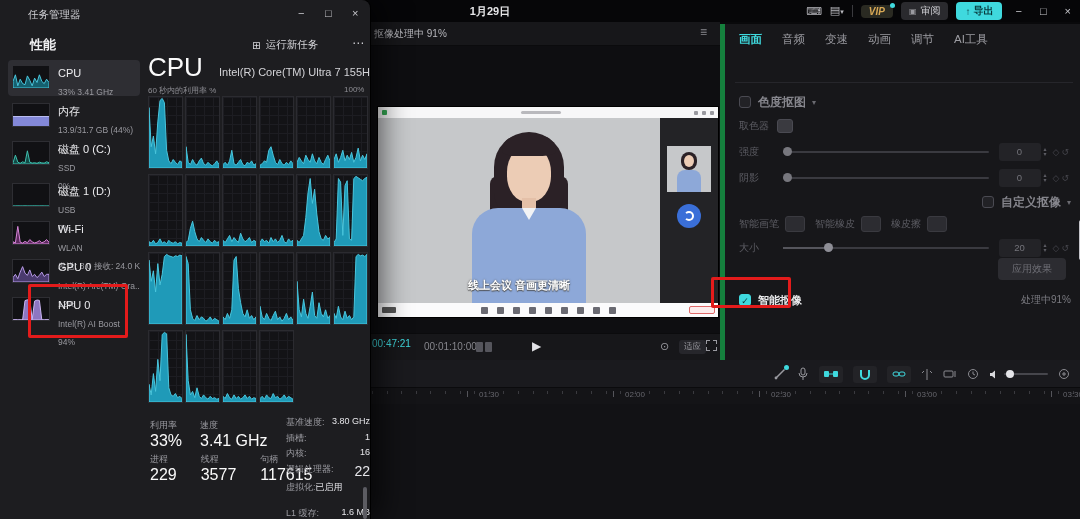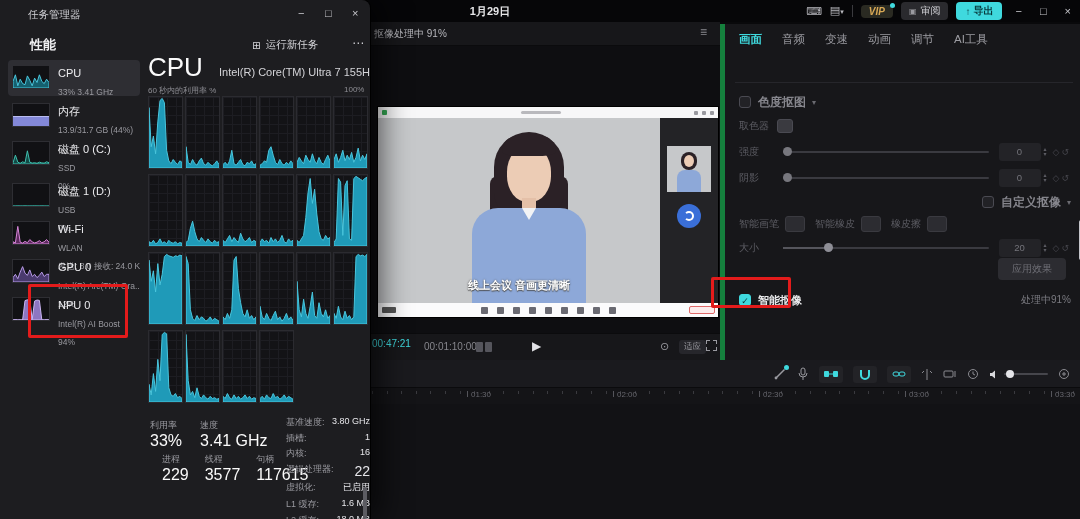--- a/index.html
+++ b/index.html
@@ -103,21 +103,21 @@
   
   .timeline{position:absolute;left:0;top:360px;width:1080px;height:159px;background:#131316;}
   .tl-toolbar{position:absolute;left:0;top:0;width:1080px;height:28px;background:#1a1a1e;border-bottom:1px solid #0b0b0d;}
   .tl-right{position:absolute;right:10px;top:0;height:28px;display:flex;align-items:center;gap:10px;}
   .tl-pill{width:24px;height:17px;background:#232327;border-radius:3px;display:flex;align-items:center;justify-content:center;}
   .vol-track{position:relative;width:44px;height:2px;background:#46464c;border-radius:1px;}
   .vol-knob{position:absolute;left:2px;top:-3px;width:8px;height:8px;border-radius:50%;background:#e4e4e8;}
   .ruler{position:absolute;left:0;top:28px;width:1080px;height:16px;background:#141417;}
   .tick{position:absolute;top:3px;width:1px;height:3px;background:#3a3a3f;}
   .tick.major{height:6px;background:#55555b;}
-  .tick-label{position:absolute;top:2px;font-size:8px;color:#66666d;}
+  .tick-label{position:absolute;top:2px;font-size:8px;color:#66666d;margin-left:8px;}
   .tracks{position:absolute;left:0;top:44px;width:1080px;height:115px;background:#121215;}
 
   
   .tm{position:absolute;left:0;top:0;width:370px;height:519px;background:#1d1d20;border-radius:0 8px 0 0;
       box-shadow:10px 0 30px rgba(0,0,0,.65),0 0 0 1px #000;}
   .tm-titlebar{position:absolute;left:0;top:0;width:370px;height:28px;}
   .tm-title{position:absolute;left:28px;top:8px;font-size:10.5px;color:#cfcfd4;}
   .tm-ctl{position:absolute;top:7px;font-size:11px;color:#c9c9ce;}
   .tm-toolbar-tab{position:absolute;left:30px;top:36px;font-size:13px;font-weight:bold;color:#f0f0f2;}
   .tm-newtask{position:absolute;left:252px;top:38px;font-size:10.5px;color:#d6d6da;display:flex;gap:5px;align-items:center;}
@@ -660,21 +660,21 @@
           <svg width="33" height="71" xmlns="http://www.w3.org/2000/svg">
             <path d="M0,71 L0.0,67.5 L2.2,65.3 L4.4,68.2 L6.6,63.9 L8.8,66.7 L11.0,67.5 L13.2,62.5 L15.4,66.7 L17.6,65.3 L19.8,68.2 L22.0,66.7 L24.2,63.9 L26.4,67.5 L28.6,65.3 L30.8,66.7 L33.0,68.2 L33,71 Z" fill="#1f9ab8" stroke="#49c6dd" stroke-width="1"></path>
           </svg>
         </div>
       </div>
 
     <div class="srow" style="left:150px;top:414px;gap:18px;">
       <span><span class="stats-lbl">利用率</span><br><span class="stats-val">33%</span></span>
       <span><span class="stats-lbl">速度</span><br><span class="stats-val">3.41 GHz</span></span>
     </div>
-    <div class="srow" style="left:150px;top:448px;gap:16px;margin-left:12px;">
+    <div class="srow" style="left:150px;top:448px;gap:24px;">
       <span><span class="stats-lbl">进程</span><br><span class="stats-val">229</span></span>
       <span><span class="stats-lbl">线程</span><br><span class="stats-val">3577</span></span>
       <span><span class="stats-lbl">句柄</span><br><span class="stats-val">117615</span></span>
     </div>
     <div id="stats-right" style="position:absolute;left:286px;top:416px;width:84px;">
         <div style="display: flex; justify-content: space-between; margin-bottom: 2.5px;">
           <span class="stats-lbl">基准速度:</span>
           <span style="font-size:9px;color:#e6e6ea;">3.80 GHz</span>
         </div>
         <div style="display: flex; justify-content: space-between; margin-bottom: 2.5px;">
@@ -682,21 +682,21 @@
           <span style="font-size:9px;color:#e6e6ea;">1</span>
         </div>
         <div style="display: flex; justify-content: space-between; margin-bottom: 2.5px;">
           <span class="stats-lbl">内核:</span>
           <span style="font-size:9px;color:#e6e6ea;">16</span>
         </div>
         <div style="display: flex; justify-content: space-between; margin-bottom: 2.5px;">
           <span class="stats-lbl">逻辑处理器:</span>
           <span style="font-size:14px;color:#e6e6ea;">22</span>
         </div>
-        <div style="display: flex; justify-content: space-between; margin-bottom: 4px;">
+        <div style="display: flex; margin-bottom: 13px;">
           <span class="stats-lbl">虚拟化:</span>
           <span style="font-size:9px;color:#e6e6ea;">已启用</span>
         </div>
         <div style="display: flex; justify-content: space-between; margin-bottom: 2.5px;">
           <span class="stats-lbl">L1 缓存:</span>
           <span style="font-size:9px;color:#e6e6ea;">1.6 MB</span>
         </div>
         <div style="display: flex; justify-content: space-between; margin-bottom: 2.5px;">
           <span class="stats-lbl">L2 缓存:</span>
           <span style="font-size:9px;color:#e6e6ea;">18.0 MB</span>

